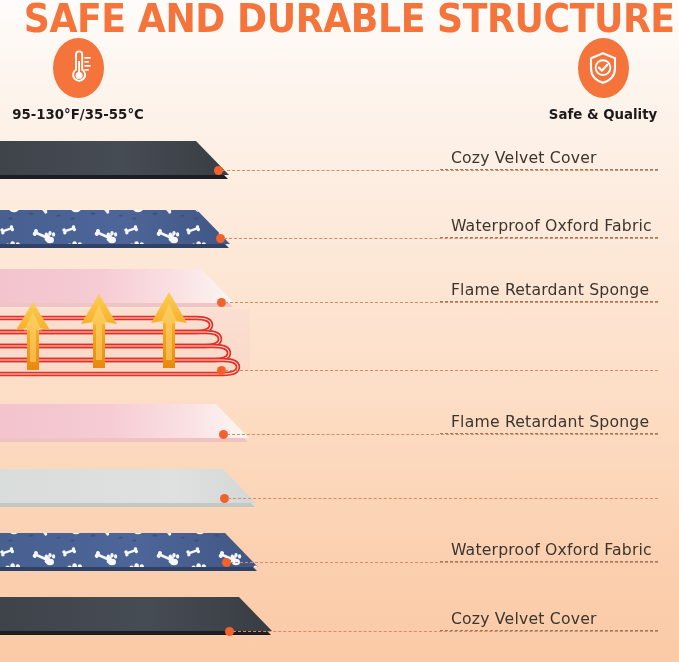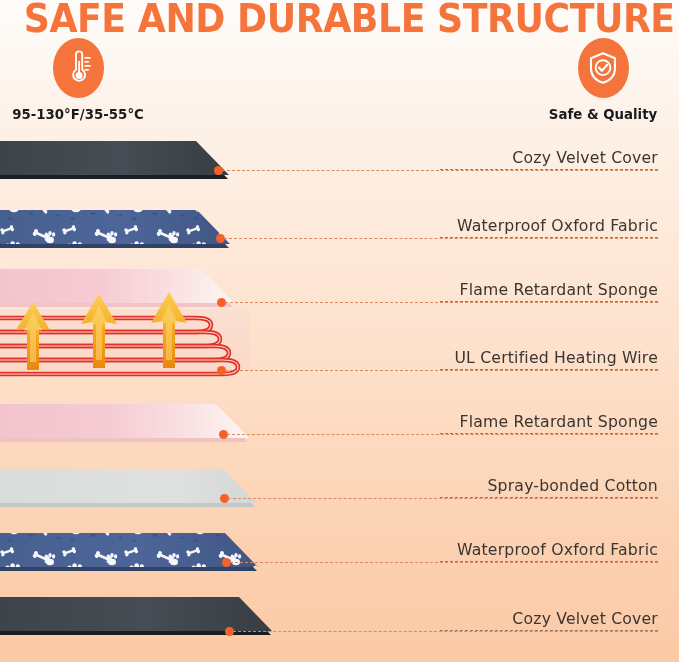--- a/index.html
+++ b/index.html
@@ -54,21 +54,21 @@
     transform:scaleX(0.92);
   }
   #feat-temp{left:-12px;top:38px;}
   #feat-water{left:250px;top:38px;}
   #feat-safe{left:513px;top:38px;}
 
   
   .label-row{
     position:absolute;
     left:440px;width:218px;
-    text-align:right;
+    text-align:left;
   }
   .label-row .txt{
     font-family:"DejaVu Sans", sans-serif;
     font-size:16.5px;
     color:#3b3530;
     white-space:nowrap;
     letter-spacing:0.2px;
     transform:scaleX(0.95);
     transform-origin:100% 50%;
     display:block;
@@ -316,34 +316,26 @@
   <div class="label-row" style="top:216px;">
     <span class="txt">Waterproof Oxford Fabric</span>
     <div class="rule"></div>
   </div>
 
   <div class="label-row" style="top:280px;">
     <span class="txt">Flame Retardant Sponge</span>
     <div class="rule"></div>
   </div>
 
-  <div class="label-row" style="top:348px;">
-    <span class="txt">UL Certified Heating Wire</span>
-    <div class="rule"></div>
-  </div>
 
   <div class="label-row" style="top:412px;">
     <span class="txt">Flame Retardant Sponge</span>
     <div class="rule"></div>
   </div>
 
-  <div class="label-row" style="top:476px;">
-    <span class="txt">Spray-bonded Cotton</span>
-    <div class="rule"></div>
-  </div>
 
   <div class="label-row" style="top:540px;">
     <span class="txt">Waterproof Oxford Fabric</span>
     <div class="rule"></div>
   </div>
 
   <div class="label-row" style="top:609px;">
     <span class="txt">Cozy Velvet Cover</span>
     <div class="rule"></div>
   </div>

